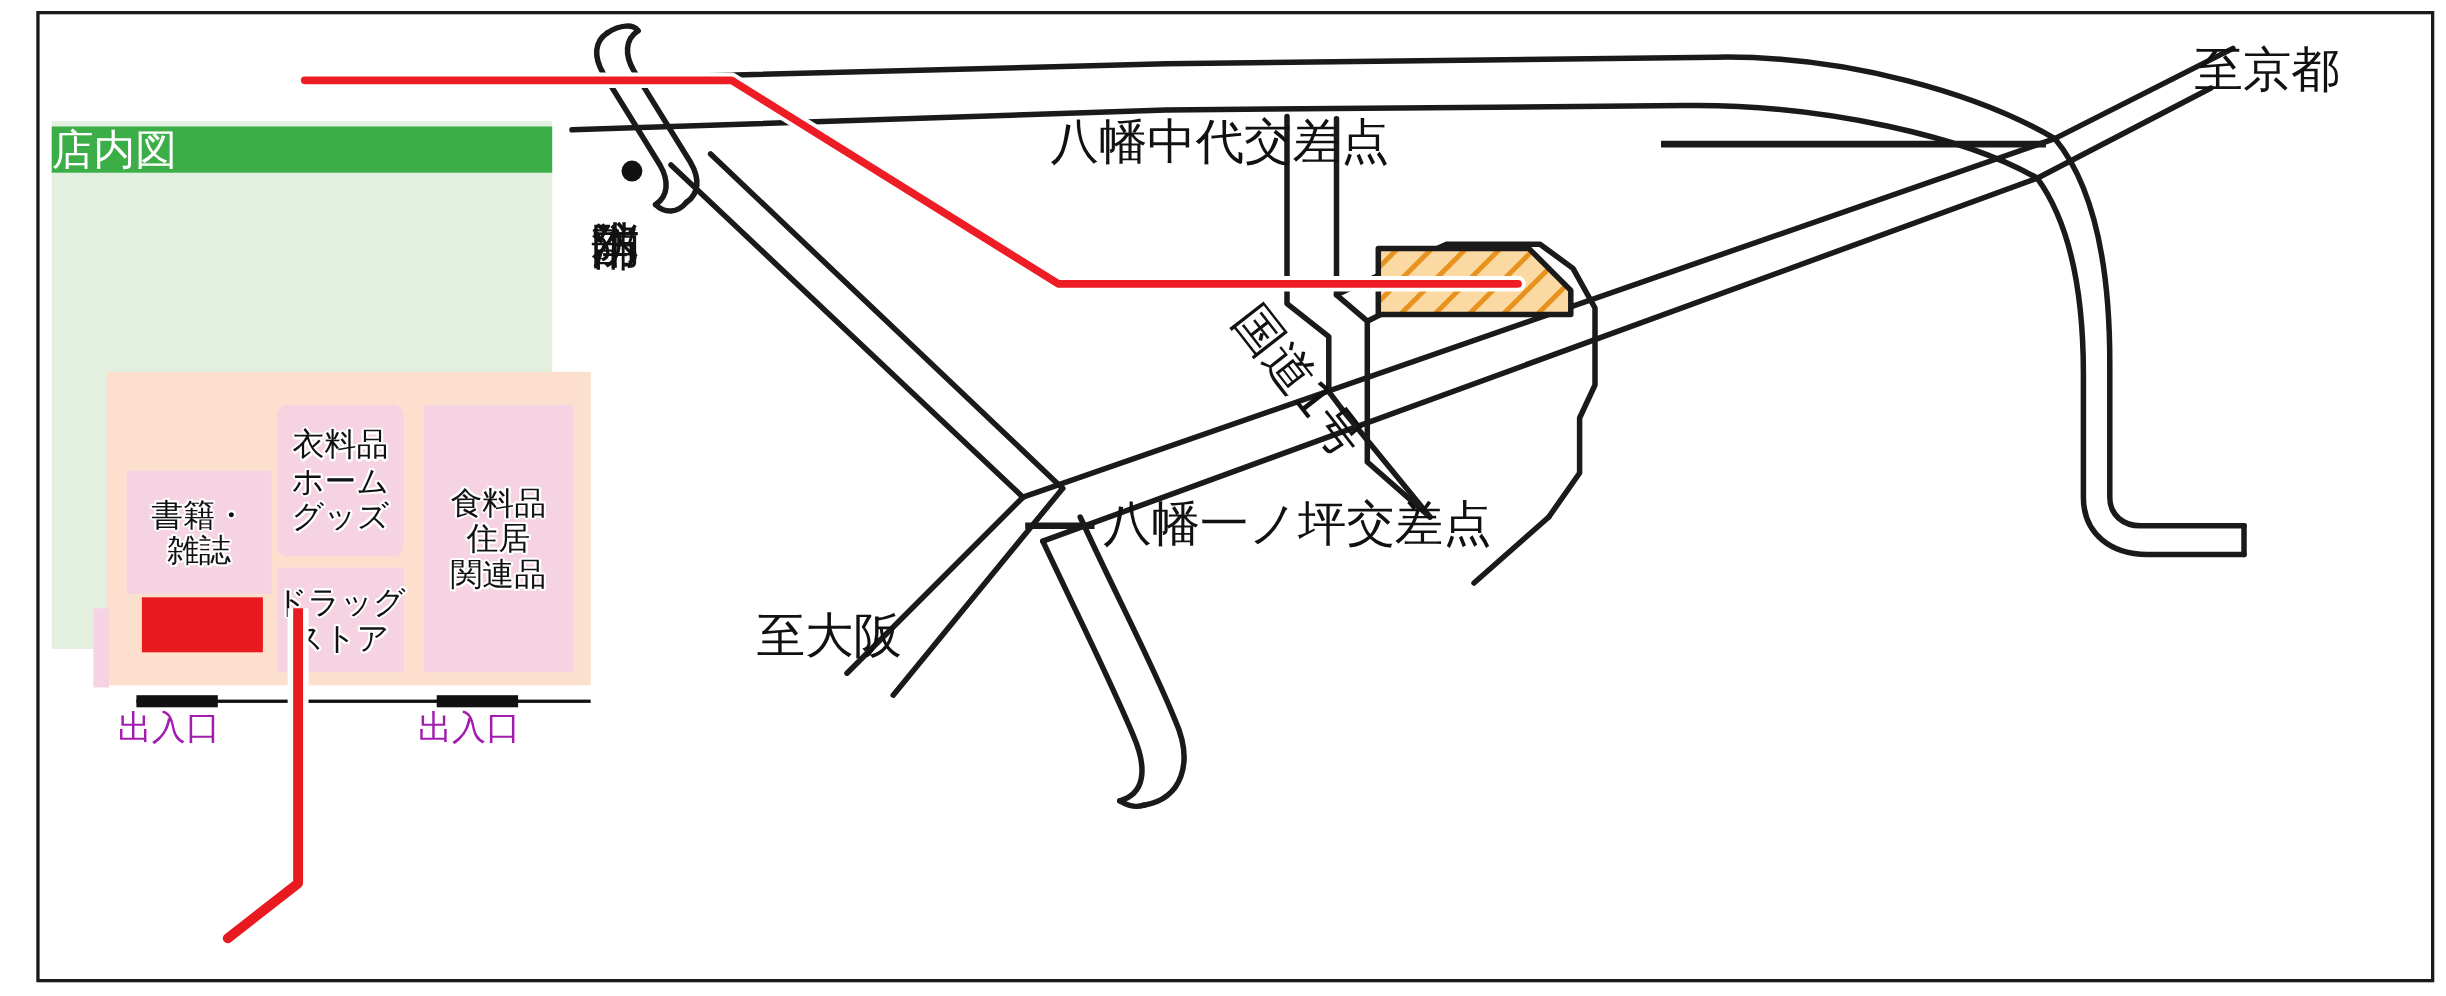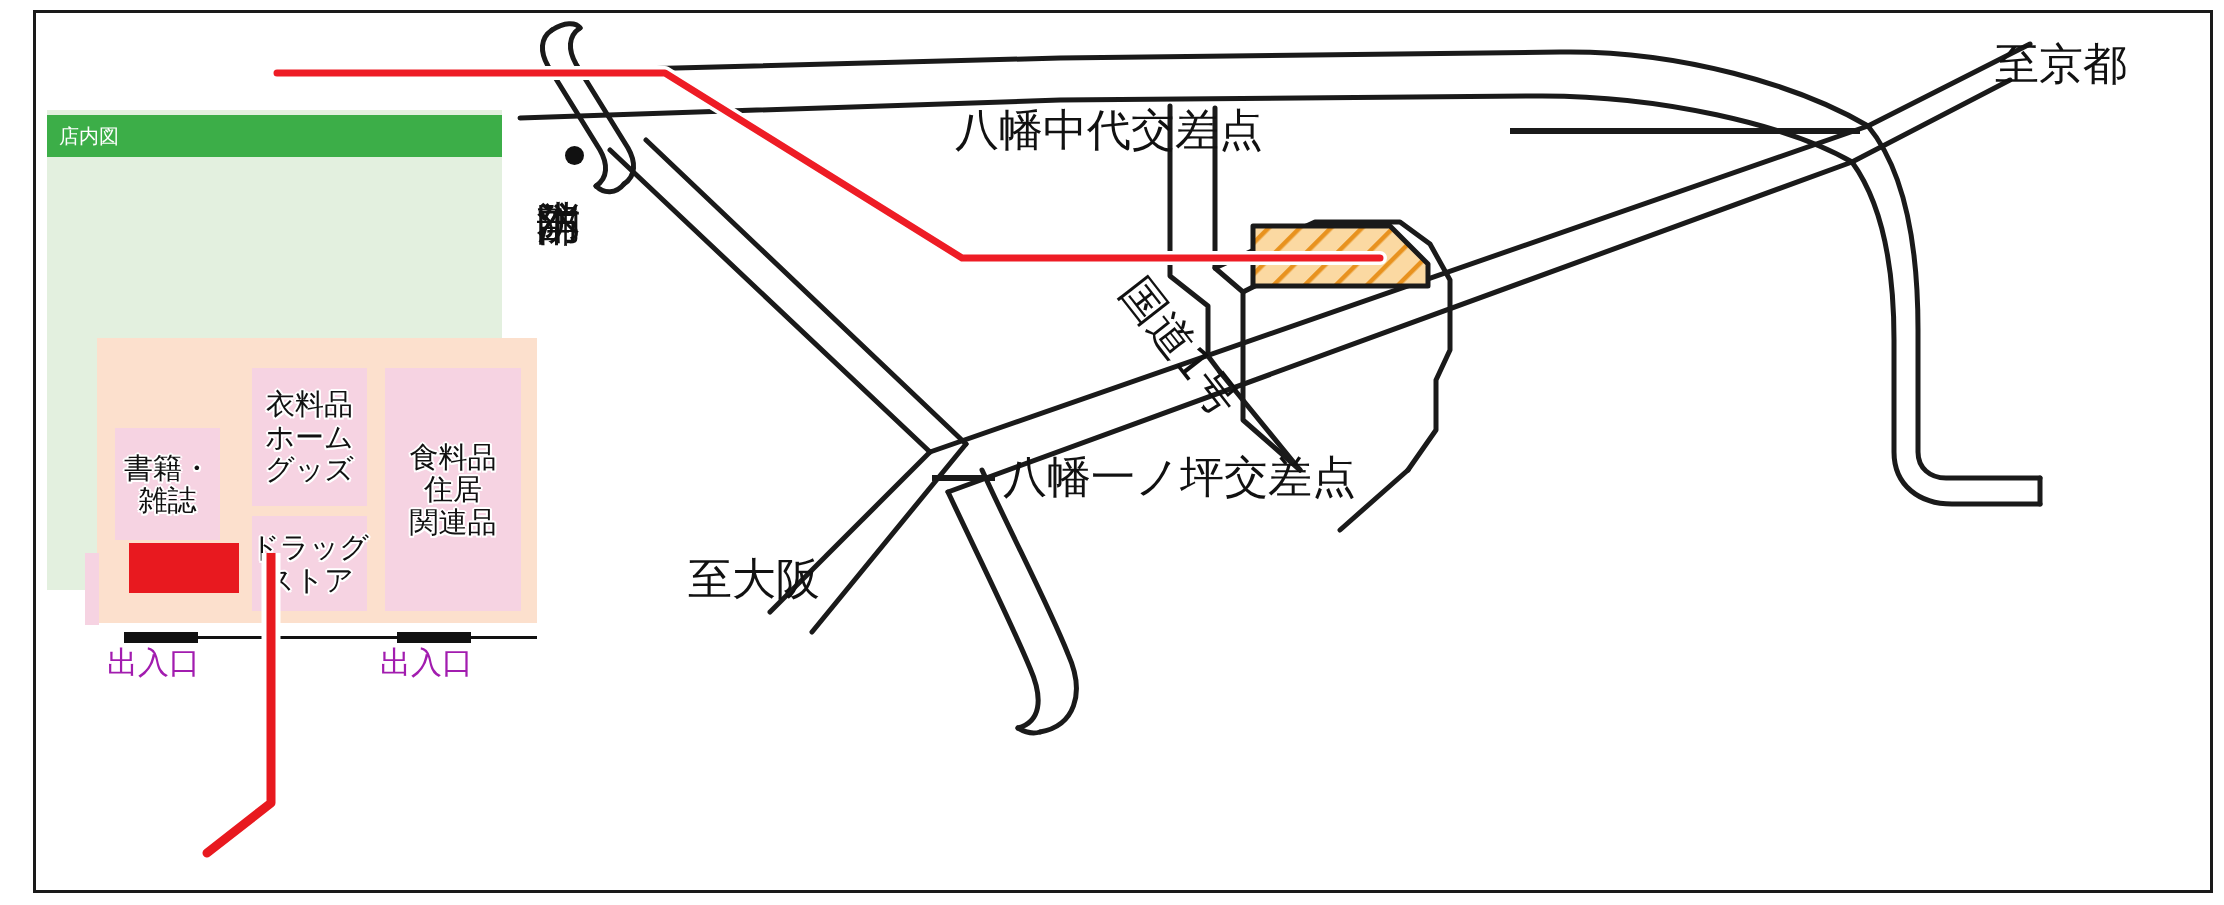--- a/index.html
+++ b/index.html
@@ -5,33 +5,33 @@
   html,body{margin:0;padding:0;background:#fff;}
   body{width:2224px;height:905px;font-family:"DejaVu Sans","Liberation Sans",sans-serif;}
   #root{position:relative;width:2224px;height:905px;overflow:hidden;background:#ffffff;}
   .frame{position:absolute;left:33px;top:10px;width:2180px;height:883px;border:3px solid #1a1a1a;box-sizing:border-box;background:#fff;}
 
   
   .store-panel{position:absolute;left:47px;top:110px;width:455px;height:480px;background:#e3f0df;}
   .brand-banner{position:absolute;left:47px;top:30px;width:230px;height:85px;background:#e8191f;display:flex;align-items:center;justify-content:center;z-index:6;}
   .brand-banner span{color:#fff;font-size:54px;font-weight:bold;letter-spacing:1px;line-height:1;}
   .green-bar{position:absolute;left:47px;top:115px;width:455px;height:42px;background:#3cae48;z-index:5;}
-  .green-bar span{color:#fff;font-size:20px;line-height:42px;padding-left:12px;display:block;}
+  .green-bar span{color:#fff;font-size:38px;line-height:42px;display:block;}
   .votetitle{position:absolute;left:58px;top:162px;width:430px;height:56px;color:#e8191f;font-size:48px;font-weight:bold;line-height:56px;letter-spacing:1px;
      text-shadow:3px 0 0 #fff,-3px 0 0 #fff,0 3px 0 #fff,0 -3px 0 #fff,2px 2px 0 #fff,-2px -2px 0 #fff,2px -2px 0 #fff,-2px 2px 0 #fff;z-index:4;}
 
   
   .floor{position:absolute;left:50px;top:228px;width:440px;height:300px;}
   .floor-base{position:absolute;left:0;top:0;width:440px;height:285px;background:#fce0cd;}
   .floor-left-notch{position:absolute;left:-12px;top:215px;width:14px;height:72px;background:#f6d3e2;}
   .sec{position:absolute;background:#f6d3e2;display:flex;flex-direction:column;align-items:center;justify-content:center;}
   .sec span{font-size:29px;color:#111;line-height:1.12;white-space:nowrap;
      text-shadow:2px 0 0 #fff,-2px 0 0 #fff,0 2px 0 #fff,0 -2px 0 #fff,1.5px 1.5px 0 #fff,-1.5px -1.5px 0 #fff,1.5px -1.5px 0 #fff,-1.5px 1.5px 0 #fff;}
-  .sec-books{left:18px;top:90px;width:105px;height:112px;}
-  .sec-apparel{left:155px;top:30px;width:115px;height:138px;}
+  .sec-books{left:18px;top:90px;width:132px;height:112px;}
+  .sec-apparel{left:155px;top:30px;width:115px;height:138px;border-radius:10px;}
   .sec-drug{left:155px;top:178px;width:115px;height:95px;}
   .sec-food{left:288px;top:30px;width:136px;height:243px;}
   .vote-box{position:absolute;left:32px;top:205px;width:110px;height:50px;background:#e8191f;}
 
   
   .pointer{position:absolute;left:50px;top:215px;width:200px;height:330px;z-index:7;pointer-events:none;}
 
   .door{position:absolute;height:11px;background:#111;}
   .door1{left:27px;top:294px;width:74px;}
   .door2{left:300px;top:294px;width:74px;}

